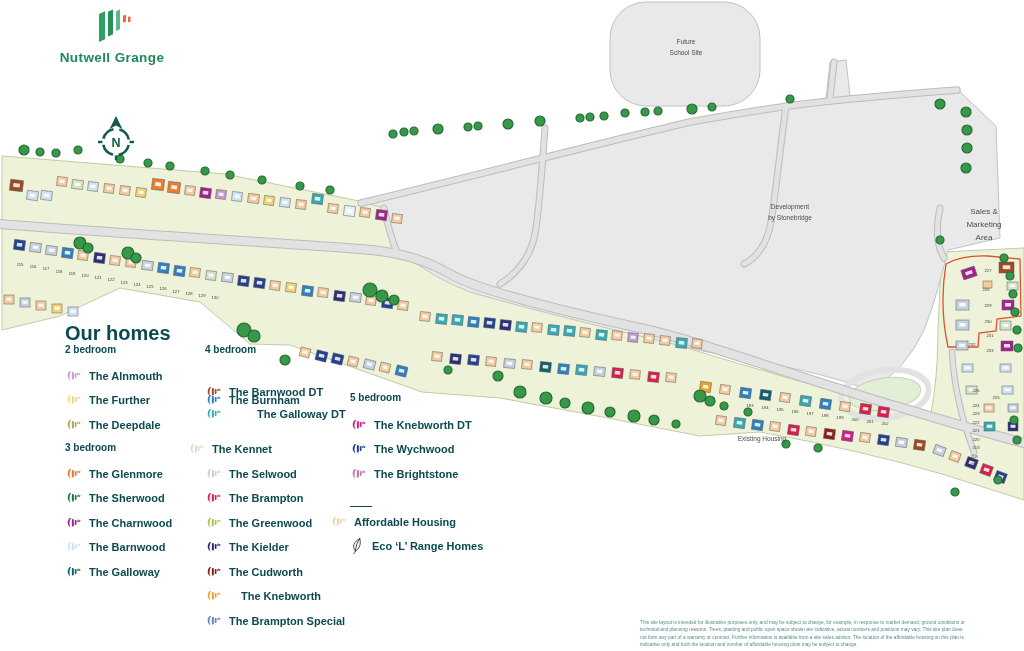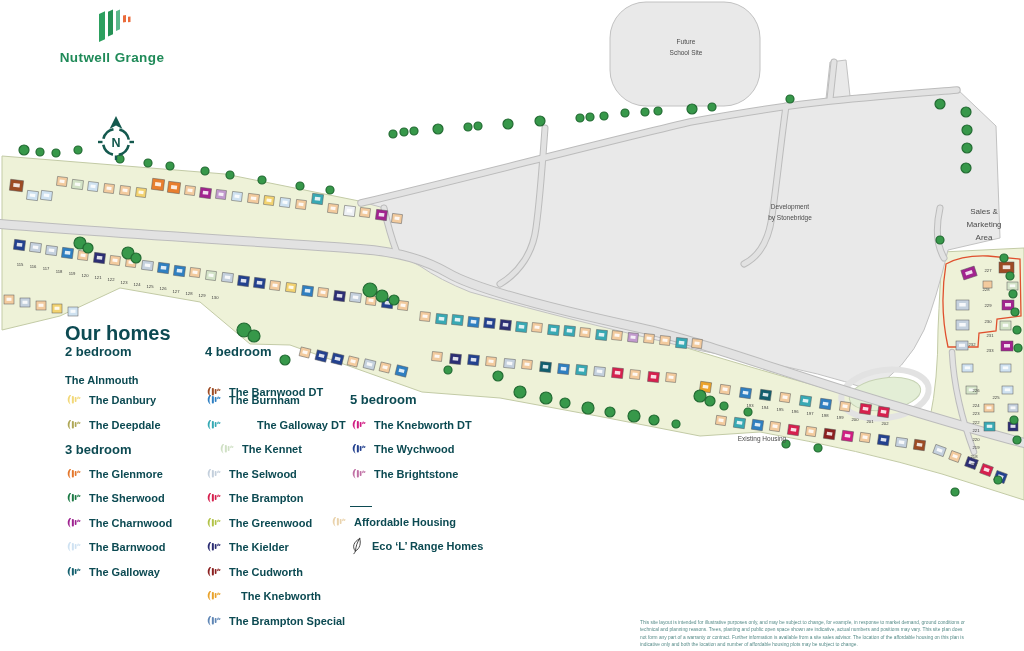--- a/index.html
+++ b/index.html
@@ -3,21 +3,21 @@
 <meta charset="utf-8">
 <style>
   html,body{margin:0;padding:0;background:#fff;}
   .stage{position:relative;width:1024px;height:651px;background:#fff;overflow:hidden;
          font-family:"Liberation Sans",sans-serif;}
   .stage *{box-sizing:border-box;}
   .brand-name{position:absolute;left:38px;top:50px;width:148px;text-align:center;
     font-size:13.5px;font-weight:700;letter-spacing:.4px;color:#1f8a58;}
   .compass{position:absolute;left:94px;top:114px;}
   .legend-title{position:absolute;left:65px;top:322px;font-size:20px;font-weight:800;color:#0c4a52;}
-  .lg-header{position:absolute;font-size:13px;font-weight:700;color:#0c4a52;}
+  .lg-header{position:absolute;font-size:10px;font-weight:700;color:#0c4a52;}
   .lg-item{position:absolute;display:flex;align-items:center;gap:8px;height:20px;}
   .lg-item .lbl{font-size:11px;font-weight:700;color:#0c4a52;white-space:nowrap;}
   .lg-divider{position:absolute;height:0;border-top:1.6px solid #0c4a52;}
   .map-svg{position:absolute;left:0;top:0;}
   .disclaimer{position:absolute;left:640px;top:619px;width:328px;
     font-size:4.8px;line-height:1.55;color:#578c89;}
   .logo-icon{position:absolute;left:90px;top:5px;}
 </style>
 </head>
 <body>
@@ -754,39 +754,39 @@
       <circle cx="22" cy="28" r="13" fill="none" stroke="#14594e" stroke-width="2.6" stroke-dasharray="14.4 6.04" stroke-dashoffset="-3"></circle>
       <line x1="4" y1="28" x2="8.5" y2="28" stroke="#14594e" stroke-width="2.4"></line>
       <line x1="35.5" y1="28" x2="40" y2="28" stroke="#14594e" stroke-width="2.4"></line>
       <line x1="22" y1="41.5" x2="22" y2="46" stroke="#14594e" stroke-width="2.4"></line>
       <text x="22" y="32.5" text-anchor="middle" fill="#14594e" font-size="12.5" font-weight="bold" font-family="&quot;Liberation Sans&quot;,sans-serif">N</text>
     </svg>
 
   <div class="legend-title">Our homes</div>
   <div id="legend">
       <div class="lg-header" style="left: 65px; top: 344px;">2 bedroom</div>
-      <div class="lg-item" style="left: 65px; top: 366px; flex-direction: column;">
+      <div class="lg-item" style="left: 65px; top: 366px;">
         <svg width="16" height="14" viewBox="0 0 21 17">
           <path d="M6.2,1.8 C3.2,4.4 2.6,8.6 5,12.6 L7.4,14.6 C5.2,10.8 5.4,5.6 8,1.8 Z" fill="#c59ccc"></path>
           <rect x="9" y="3.4" width="2.6" height="9.6" rx="1" fill="#c59ccc"></rect>
           <rect x="12.8" y="4.4" width="2.3" height="6.6" rx="1" fill="#c59ccc"></rect>
           <rect x="16.2" y="3.8" width="1.7" height="3.6" rx="0.8" fill="#c59ccc" transform="rotate(14 17 5.6)"></rect>
           <rect x="18.6" y="4.4" width="1.5" height="2.8" rx="0.7" fill="#c59ccc" transform="rotate(14 19.3 5.8)"></rect>
         </svg>
         <span class="lbl">The Alnmouth</span>
       </div>
       <div class="lg-item" style="left: 65px; top: 390px;">
         <svg width="16" height="14" viewBox="0 0 21 17">
           <path d="M6.2,1.8 C3.2,4.4 2.6,8.6 5,12.6 L7.4,14.6 C5.2,10.8 5.4,5.6 8,1.8 Z" fill="#f2d878"></path>
           <rect x="9" y="3.4" width="2.6" height="9.6" rx="1" fill="#f2d878"></rect>
           <rect x="12.8" y="4.4" width="2.3" height="6.6" rx="1" fill="#f2d878"></rect>
           <rect x="16.2" y="3.8" width="1.7" height="3.6" rx="0.8" fill="#f2d878" transform="rotate(14 17 5.6)"></rect>
           <rect x="18.6" y="4.4" width="1.5" height="2.8" rx="0.7" fill="#f2d878" transform="rotate(14 19.3 5.8)"></rect>
         </svg>
-        <span class="lbl">The Danbury</span>
+        <span class="lbl">The Further</span>
       </div>
       <div class="lg-item" style="left: 65px; top: 415px; justify-content: center;">
         <svg width="16" height="14" viewBox="0 0 21 17">
           <path d="M6.2,1.8 C3.2,4.4 2.6,8.6 5,12.6 L7.4,14.6 C5.2,10.8 5.4,5.6 8,1.8 Z" fill="#afa756"></path>
           <rect x="9" y="3.4" width="2.6" height="9.6" rx="1" fill="#afa756"></rect>
           <rect x="12.8" y="4.4" width="2.3" height="6.6" rx="1" fill="#afa756"></rect>
           <rect x="16.2" y="3.8" width="1.7" height="3.6" rx="0.8" fill="#afa756" transform="rotate(14 17 5.6)"></rect>
           <rect x="18.6" y="4.4" width="1.5" height="2.8" rx="0.7" fill="#afa756" transform="rotate(14 19.3 5.8)"></rect>
         </svg>
         <span class="lbl">The Deepdale</span>
@@ -856,31 +856,31 @@
       <div class="lg-item" style="left: 205px; top: 390px;">
         <svg width="16" height="14" viewBox="0 0 21 17">
           <path d="M6.2,1.8 C3.2,4.4 2.6,8.6 5,12.6 L7.4,14.6 C5.2,10.8 5.4,5.6 8,1.8 Z" fill="#2e7fc2"></path>
           <rect x="9" y="3.4" width="2.6" height="9.6" rx="1" fill="#2e7fc2"></rect>
           <rect x="12.8" y="4.4" width="2.3" height="6.6" rx="1" fill="#2e7fc2"></rect>
           <rect x="16.2" y="3.8" width="1.7" height="3.6" rx="0.8" fill="#2e7fc2" transform="rotate(14 17 5.6)"></rect>
           <rect x="18.6" y="4.4" width="1.5" height="2.8" rx="0.7" fill="#2e7fc2" transform="rotate(14 19.3 5.8)"></rect>
         </svg>
         <span class="lbl">The Burnham</span>
       </div>
-      <div class="lg-item" style="left: 205px; top: 415px; gap: 36px;">
+      <div class="lg-item" style="left: 205px; top: 404px; gap: 36px;">
         <svg width="16" height="14" viewBox="0 0 21 17">
           <path d="M6.2,1.8 C3.2,4.4 2.6,8.6 5,12.6 L7.4,14.6 C5.2,10.8 5.4,5.6 8,1.8 Z" fill="#35a9b4"></path>
           <rect x="9" y="3.4" width="2.6" height="9.6" rx="1" fill="#35a9b4"></rect>
           <rect x="12.8" y="4.4" width="2.3" height="6.6" rx="1" fill="#35a9b4"></rect>
           <rect x="16.2" y="3.8" width="1.7" height="3.6" rx="0.8" fill="#35a9b4" transform="rotate(14 17 5.6)"></rect>
           <rect x="18.6" y="4.4" width="1.5" height="2.8" rx="0.7" fill="#35a9b4" transform="rotate(14 19.3 5.8)"></rect>
         </svg>
         <span class="lbl">The Galloway DT</span>
       </div>
-      <div class="lg-item" style="left: 218px; top: 439px;">
+      <div class="lg-item" style="left: 188px; top: 439px;">
         <svg width="16" height="14" viewBox="0 0 21 17">
           <path d="M6.2,1.8 C3.2,4.4 2.6,8.6 5,12.6 L7.4,14.6 C5.2,10.8 5.4,5.6 8,1.8 Z" fill="#cfe0c4"></path>
           <rect x="9" y="3.4" width="2.6" height="9.6" rx="1" fill="#cfe0c4"></rect>
           <rect x="12.8" y="4.4" width="2.3" height="6.6" rx="1" fill="#cfe0c4"></rect>
           <rect x="16.2" y="3.8" width="1.7" height="3.6" rx="0.8" fill="#cfe0c4" transform="rotate(14 17 5.6)"></rect>
           <rect x="18.6" y="4.4" width="1.5" height="2.8" rx="0.7" fill="#cfe0c4" transform="rotate(14 19.3 5.8)"></rect>
         </svg>
         <span class="lbl">The Kennet</span>
       </div>
       <div class="lg-item" style="left: 205px; top: 464px;">

